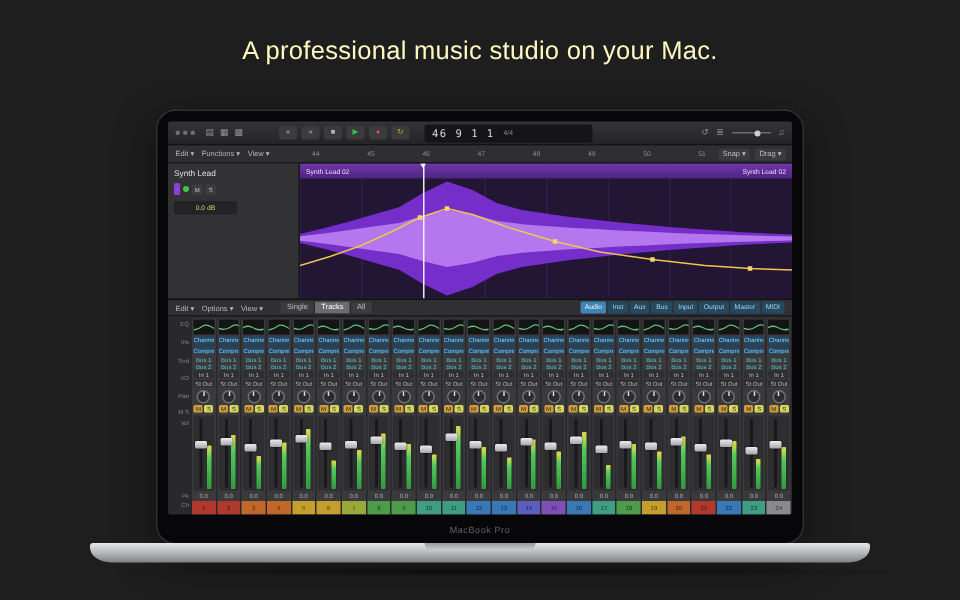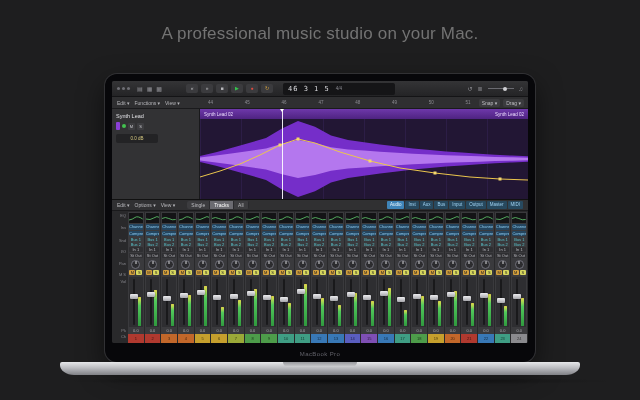--- a/index.html
+++ b/index.html
@@ -1,18 +1,18 @@
 <!DOCTYPE html>
 <html><head>
 <meta charset="utf-8">
 <style>
   html,body{margin:0;padding:0;width:640px;height:400px;overflow:hidden;background:#1e1e1f;
     font-family:"Liberation Sans",sans-serif;-webkit-font-smoothing:antialiased;}
   .stage{position:absolute;inset:0;}
-  .headline{position:absolute;top:24px;left:0;width:100%;text-align:center;color:#737373;
+  .headline{position:absolute;top:24px;left:0;width:100%;text-align:center;color:#fef9c3;
     font-size:17px;font-weight:400;letter-spacing:.2px;}
   
   .laptop{position:absolute;left:60px;top:74px;width:520px;}
   .screen-slab{width:430px;height:288px;margin:0 auto;background:#07070a;border-radius:12px;
     padding:7px 7px 0 7px;box-sizing:border-box;position:relative;
     box-shadow:0 0 0 1px #313134,0 10px 26px rgba(0,0,0,.55);}
   .bezel-label{position:absolute;bottom:5px;left:0;width:100%;text-align:center;color:#62626a;
     font-size:6px;letter-spacing:.4px;}
   .base{width:520px;height:13px;margin-top:0;position:relative;
     background:linear-gradient(180deg,#e6e7e9 0%,#bcbdc1 45%,#808186 100%);
@@ -144,21 +144,21 @@
           <span class="tb-ico">▩</span>
           <div class="transport">
             <span class="t-btn">«</span>
             <span class="t-btn">»</span>
             <span class="t-btn">■</span>
             <span class="t-btn t-play">▶</span>
             <span class="t-btn t-rec">●</span>
             <span class="t-btn t-cyc">↻</span>
           </div>
           <div class="lcd">
-            <span class="lcd-pos">46 3 1 5</span>
+            <span class="lcd-pos">46 9 1 1</span>
             <span class="lcd-meta">4/4</span>
           </div>
           <div class="tb-right">
             <span class="tb-ico">↺</span>
             <span class="tb-ico">≣</span>
             <div class="vol-slider">
                 <i></i>
               </div>
             <span class="tb-ico">♫</span>
           </div>

